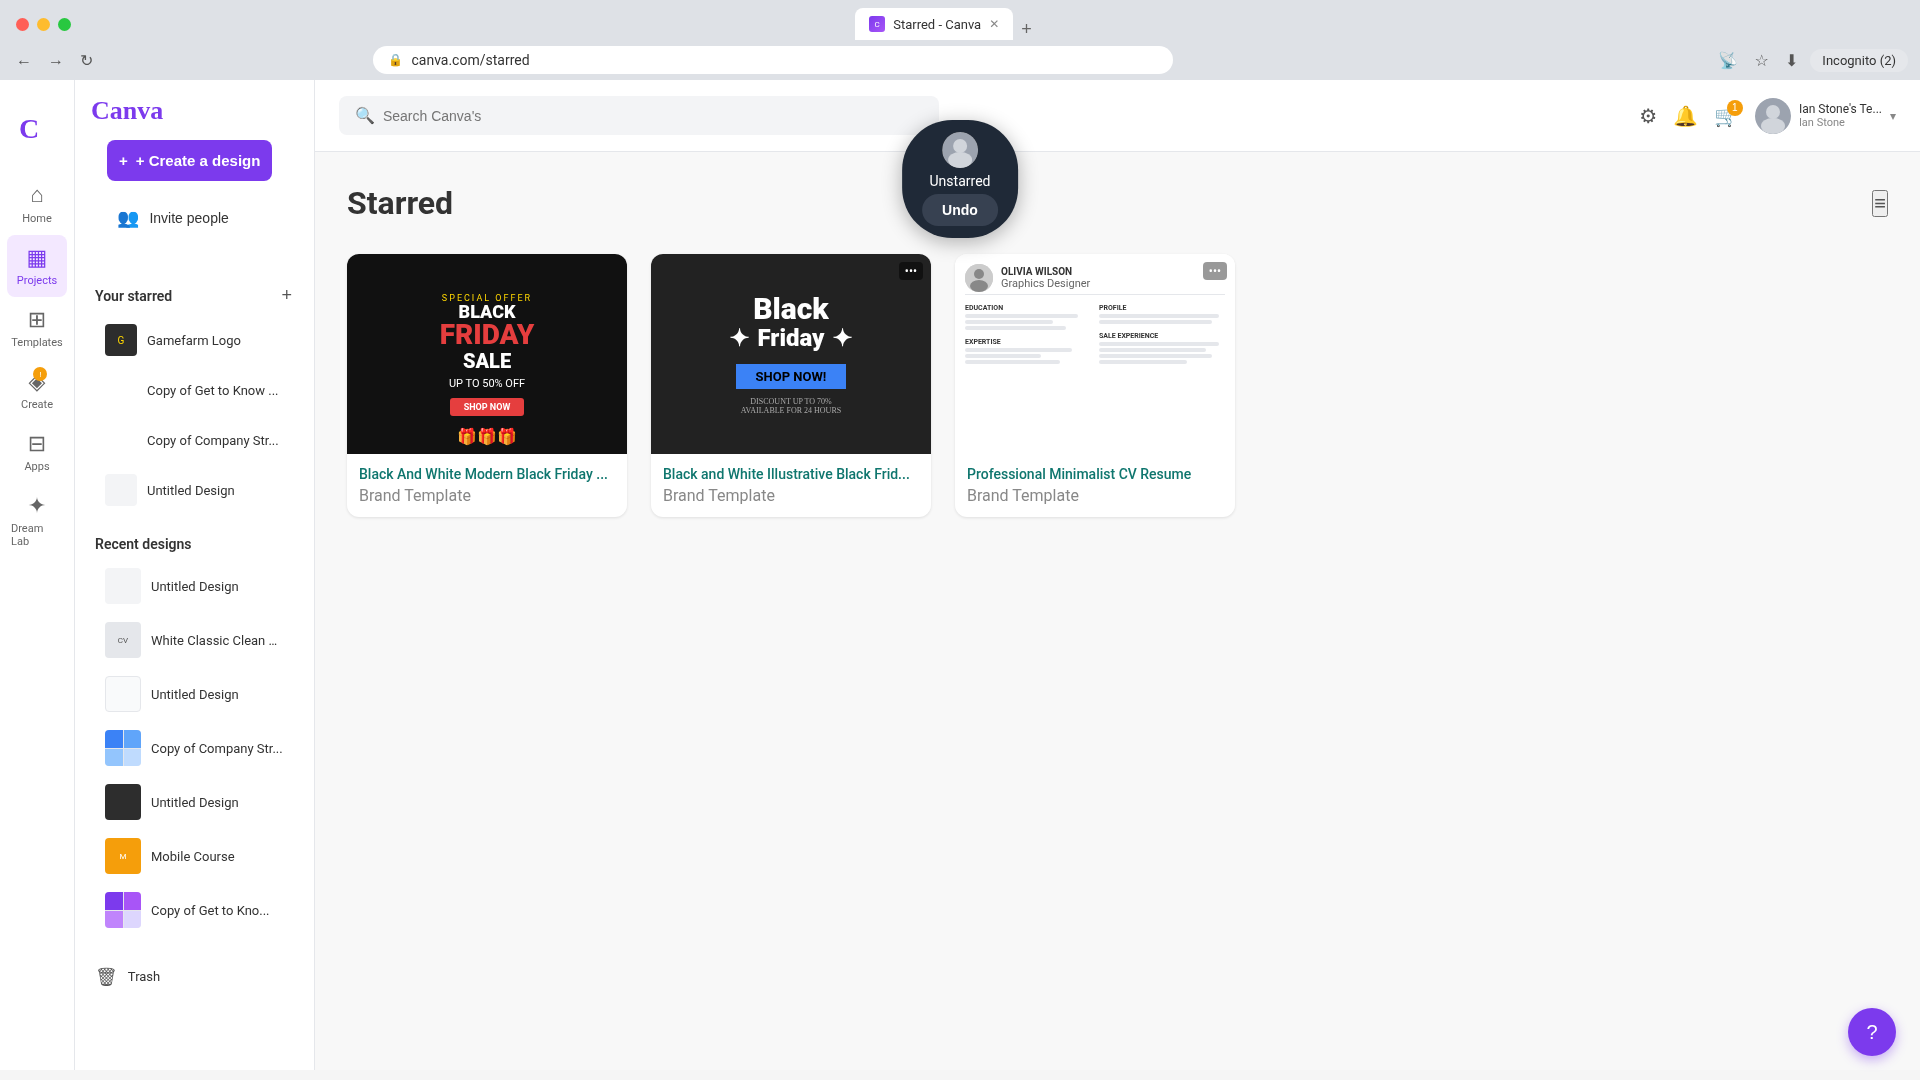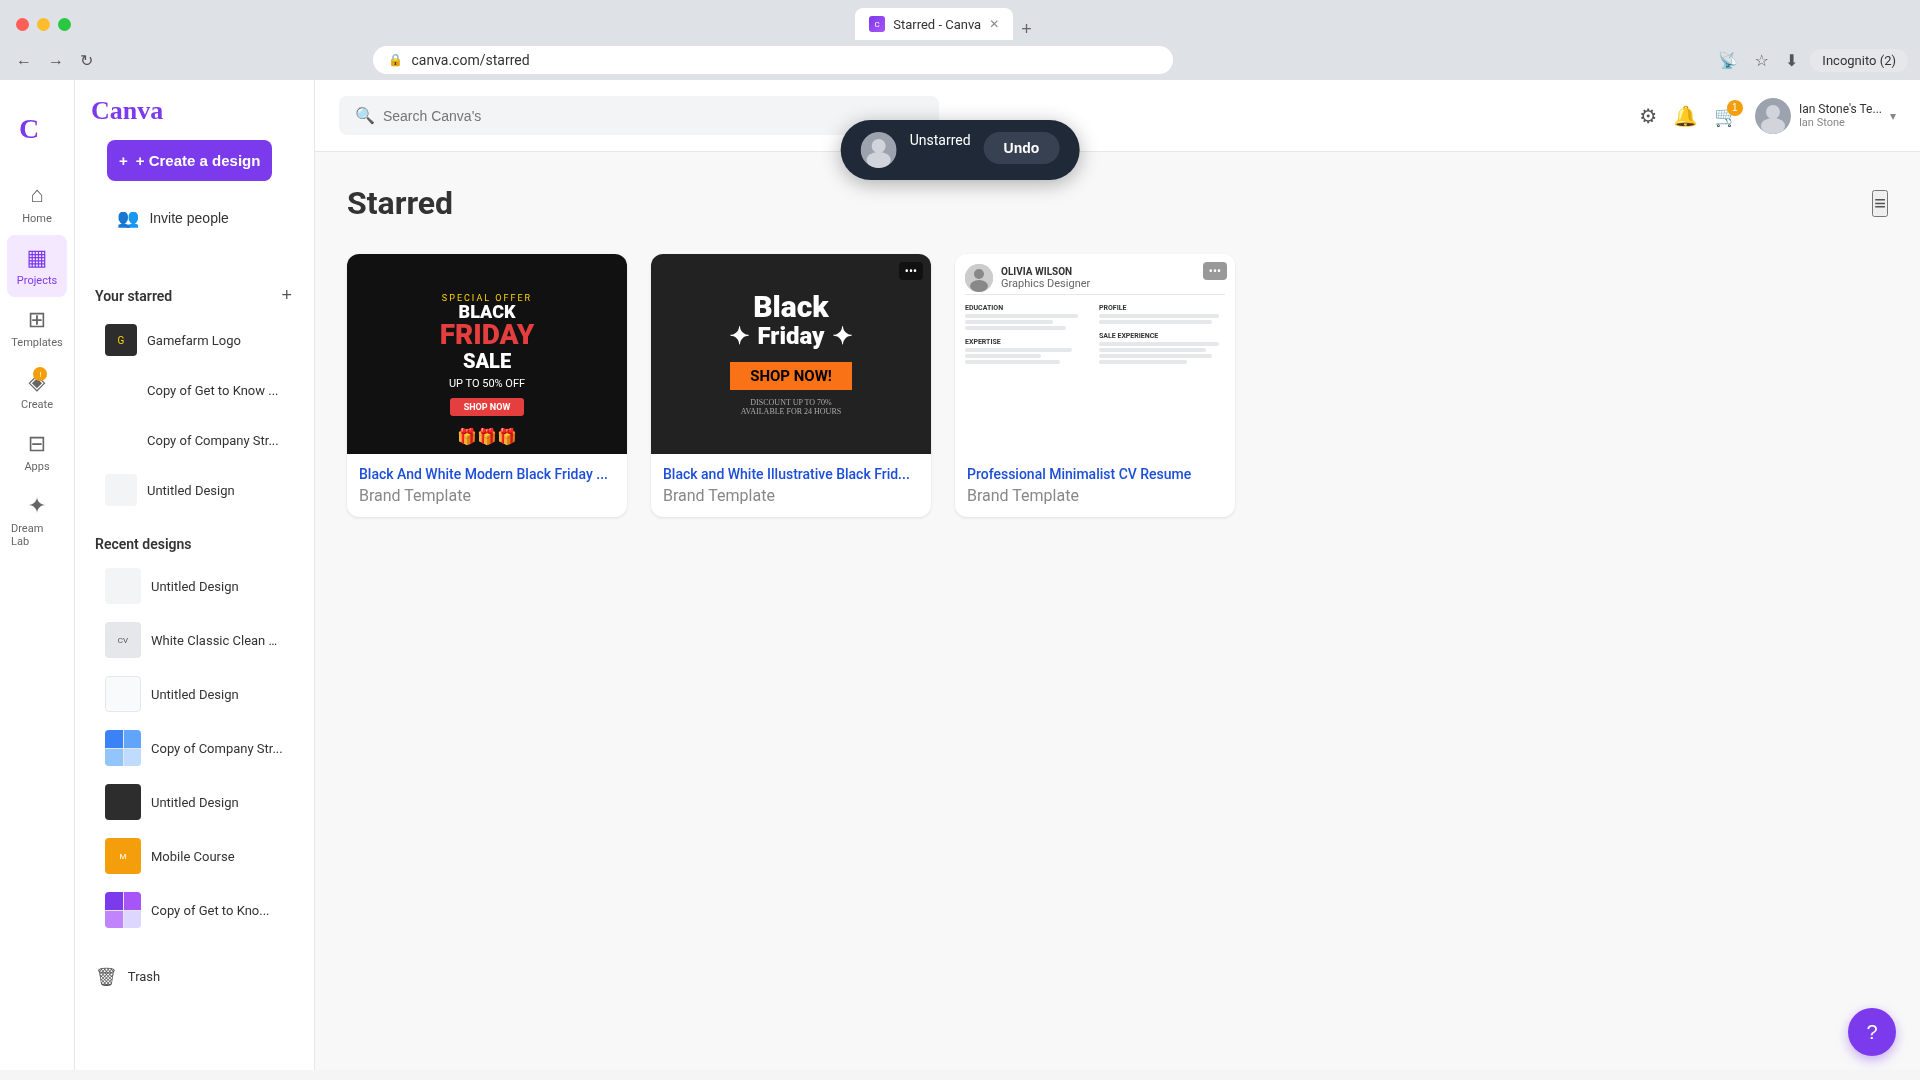--- a/index.html
+++ b/index.html
@@ -37,25 +37,25 @@
 
     
     .content { padding: 32px 32px; }
     .page-title { font-size: 32px; font-weight: 700; color: #333; margin-bottom: 32px; }
 
     .designs-grid { display: grid; grid-template-columns: repeat(3, 280px); gap: 24px; }
     .design-card { background: white; border-radius: 12px; overflow: hidden; cursor: pointer; box-shadow: 0 1px 3px rgba(0,0,0,0.1); }
     .card-thumb { position: relative; height: 200px; overflow: hidden; }
     .card-menu { position: absolute; top: 8px; right: 8px; display: flex; gap: 4px; }
     .card-info { padding: 12px; }
-    .card-title { font-size: 14px; font-weight: 500; color: #1d4ed8; margin-bottom: 4px; }
+    .card-title { font-size: 14px; font-weight: 500; color: #0f766e; margin-bottom: 4px; }
     .card-subtitle { font-size: 16px; color: #888; }
 
     
-    .toast { position: fixed; top: 120px; left: 50%; transform: translateX(-50%); background: #1f2937; border-radius: 50px; padding: 12px 20px; display: flex; align-items: flex-start; gap: 13px; z-index: 1000; box-shadow: 0 4px 20px rgba(0,0,0,0.3); }
+    .toast { position: fixed; top: 120px; left: 50%; transform: translateX(-50%); background: #1f2937; border-radius: 50px; padding: 12px 20px; display: flex; align-items: center; gap: 5px; z-index: 1000; box-shadow: 0 4px 20px rgba(0,0,0,0.3); flex-direction: column; }
     .toast-avatar { width: 36px; height: 36px; border-radius: 50%; overflow: hidden; background: #555; }
     .toast-text { color: white; font-size: 14px; }
     .toast-undo { background: #374151; color: white; border: none; border-radius: 20px; padding: 8px 20px; font-size: 14px; font-weight: 600; cursor: pointer; }
 
     
     .view-toggle { color: #555; font-size: 20px; cursor: pointer; }
     .nav-vert-item { width: 60px; display: flex; flex-direction: column; align-items: center; padding: 10px 4px; cursor: pointer; color: #666; font-size: 11px; gap: 4px; border-radius: 8px; }
     .nav-vert-item.active { color: #7c3aed; background: #f3e8ff; }
     .nav-vert-icon { font-size: 22px; }
 
@@ -325,21 +325,21 @@
 
         <div class="design-card" style="position:relative;">
           <div class="card-thumb">
             <div class="bf2-card">
               <div style="color:white;font-size:30px;font-weight:900;line-height:1;text-align:center;">Black</div>
               <div style="color:white;font-size:24px;font-weight:900;text-align:center;display:flex;align-items:center;gap:8px;">
                 <span>✦</span>
                 <span>Friday</span>
                 <span>✦</span>
               </div>
-              <div style="background:#f97316;color:black;padding:5px 20px;font-size:15px;font-weight:700;margin-top:12px;cursor:pointer;">SHOP NOW!</div>
+              <div style="background:#3b82f6;color:black;padding:5px 20px;font-size:13px;font-weight:700;margin-top:12px;cursor:pointer;">SHOP NOW!</div>
               <div style="color:#aaa;font-size:8px;margin-top:8px;text-align:center;font-family:Liberation Serif, serif;">DISCOUNT UP TO 70%<br>AVAILABLE FOR 24 HOURS</div>
             </div>
             <div class="card-menu">
               <span style="background:rgba(0,0,0,0.5);border-radius:4px;color:white;padding:2px 6px;font-size:12px;cursor:pointer;">•••</span>
             </div>
           </div>
           <div class="card-info">
             <div class="card-title">Black and White Illustrative Black Frid...</div>
             <div class="card-subtitle">Brand Template</div>
           </div>

